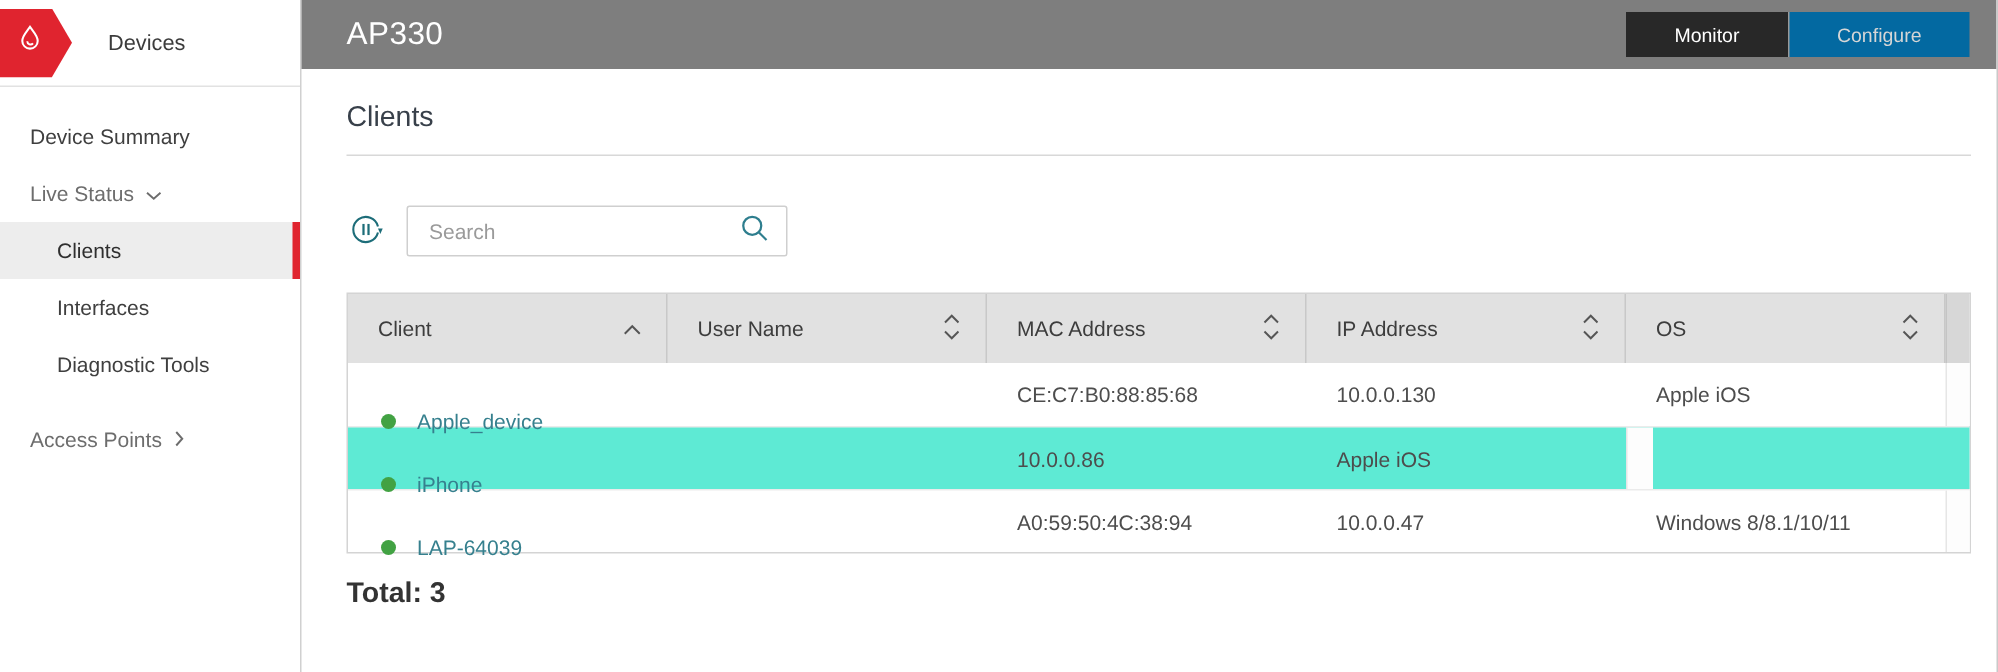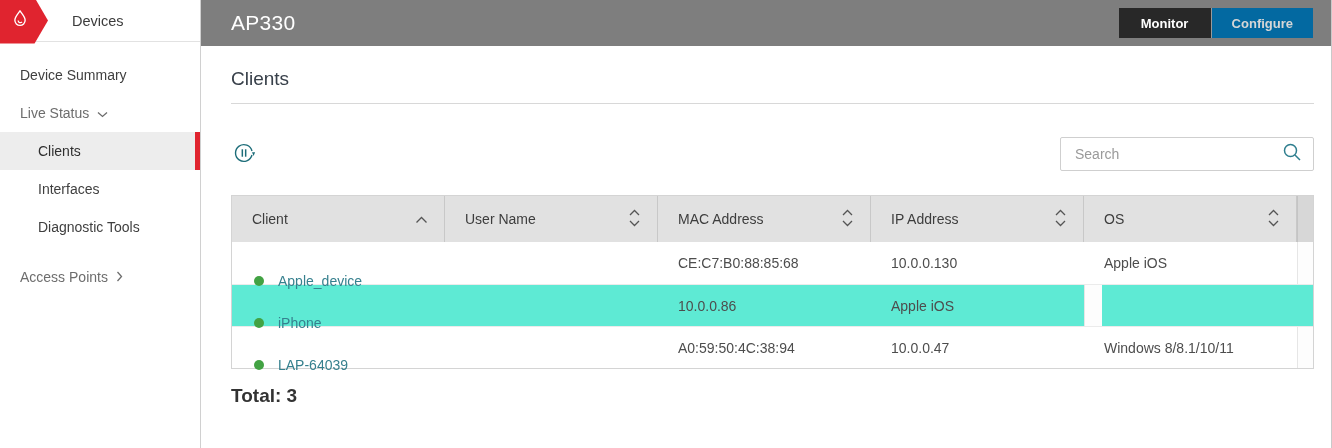--- a/index.html
+++ b/index.html
@@ -5,21 +5,21 @@
   * { margin:0; padding:0; box-sizing:border-box; }
   html,body { width:1332px; height:448px; }
   body {
     font-family:"Liberation Sans", sans-serif;
     background:#fff; color:#4d4d4d;
     display:flex; overflow:hidden;
     border-right:1px solid #c9c9c9;
   }
   
   .sidebar { width:201px; min-width:201px; background:#fff; border-right:1px solid #d0d0d0; }
-  .sidebar-header { height:42px; display:flex; align-items:center; border-bottom:1px solid #e2e2e2; position:relative; }
+  .sidebar-header { height:58px; display:flex; align-items:center; border-bottom:1px solid #e2e2e2; position:relative; }
   .logo-flag {
     width:48px; height:46px; background:#e0242f;
     clip-path:polygon(0 0, 72% 0, 100% 50%, 72% 100%, 0 100%);
     display:flex; align-items:center; justify-content:center; padding-right:8px;
   }
   .brand-label { margin-left:24px; font-size:14.5px; color:#3c3c3c; }
   .nav { padding-top:14px;text-align:right; }
   .nav-item {
     height:38px; display:flex; align-items:center; gap:8px;
     padding-left:20px; font-size:14px; color:#3f3f3f; cursor:pointer; position:relative;
@@ -34,32 +34,32 @@
   .chev { display:inline-block; }
   
   .main { flex:1; display:flex; flex-direction:column; }
   .topbar {
     height:46px; background:#7e7e7e; display:flex; align-items:center;
     padding:0 18px 0 30px;
   }
   .topbar-title { color:#fff; font-size:21px; letter-spacing:.3px; }
   .topbar-actions { margin-left:auto; display:flex; }
   .seg-btn {
-    height:30px; min-width:92px; padding:0 20px; font-size:13px; font-weight:bold;
+    height:30px; min-width:92px; padding:0 32px; font-size:13px; font-weight:normal;
     border:none; cursor:pointer; font-family:inherit;
   }
   .seg-btn.active { background:#282828; color:#fff; }
   .seg-btn.inactive { background:#0369a1; color:#d6d6d6; border-left:1px solid #9a9a9a; }
   .content { padding:0 17px 0 30px; flex:1; }
   .page-heading {
     margin-top:22px; font-size:19px; color:#38404a; font-weight:normal;
     padding-bottom:13px; border-bottom:1px solid #d8d8d8;
   }
   
-  .toolbar { margin-top:33px; display:flex; align-items:center; justify-content:space-between; gap:14px; }
+  .toolbar { margin-top:33px; display:flex; align-items:center; justify-content:flex-start; gap:14px; }
   .refresh-btn { background:none; border:none; cursor:pointer; display:flex; align-items:center; padding:0; }
   .search-wrap {
     width:254px; height:34px; border:1px solid #cfcfcf; border-radius:2px;
     display:flex; align-items:center; padding:0 10px 0 14px; background:#fff;
   }
   .search-wrap input {
     border:none; outline:none; flex:1; font-size:14px; color:#555;
     font-family:inherit; background:transparent;
   }
   .search-wrap input::placeholder { color:#9a9a9a; }

